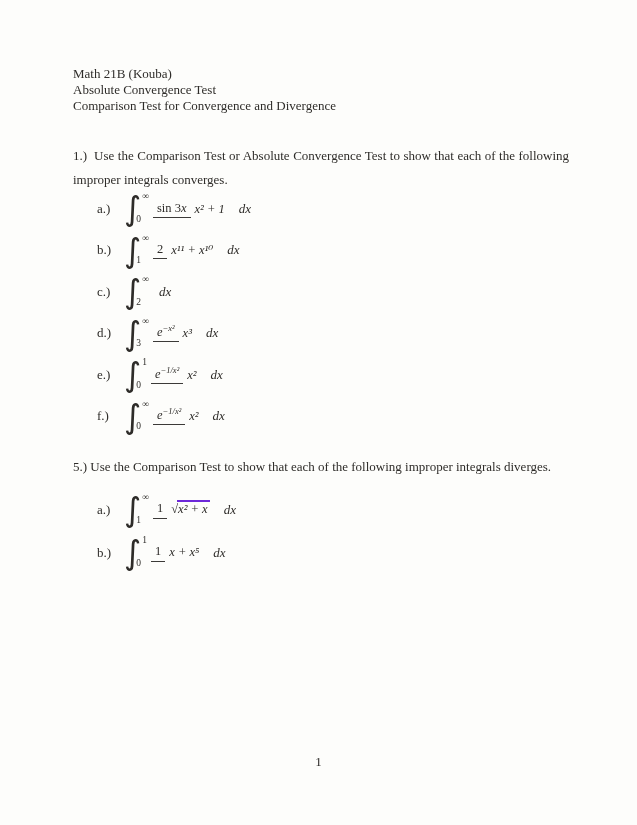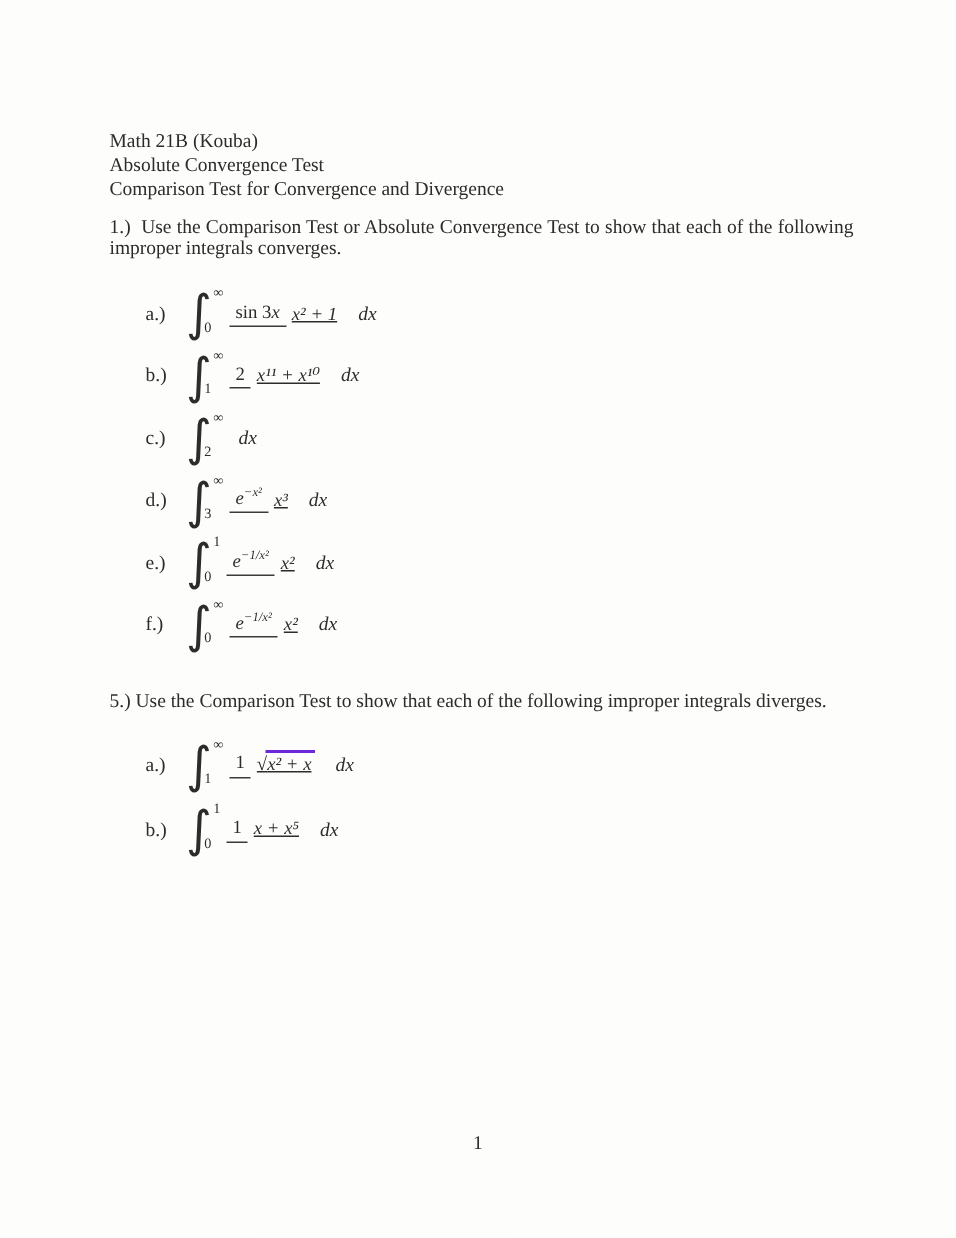--- a/index.html
+++ b/index.html
@@ -7,24 +7,24 @@
   body { width: 637px; height: 825px; background: #ffffff; }
   .page {
     position: relative;
     width: 637px; height: 825px;
     background: #fdfdfb;
     font-family: "Liberation Serif", "DejaVu Serif", serif;
     color: #2e2c29;
     font-size: 13px;
     overflow: hidden;
   }
-  .header { position: absolute; left: 73px; top: 66px; line-height: 16px; margin-top: 20px; }
+  .header { position: absolute; left: 73px; top: 66px; line-height: 16px; }
   .stmt1 {
     position: absolute; left: 73px; top: 144px; width: 496px;
-    margin: 0; text-align: justify; line-height: 14px;
+    margin: 0; text-align: justify; line-height: 24px;
   }
   .stmt2 { position: absolute; left: 73px; top: 459px; width: 530px; margin: 0; line-height: 16.5px; }
   .items1 { position: absolute; left: 97px; top: 188px; }
   .items1 .row { height: 41.5px; display: flex; align-items: center; }
   .items2 { position: absolute; left: 97px; top: 488px; }
   .items2 .row { height: 43px; display: flex; align-items: center; }
   .label { width: 22px; margin-right: 5px; }
   .int { display: inline-flex; align-items: center; margin-right: 3px; }
   .int-sign {
     font-family: "DejaVu Sans", "DejaVu Serif", serif;
@@ -34,21 +34,21 @@
     display: inline-flex; flex-direction: column; justify-content: space-between;
     height: 33px; font-size: 9.5px; line-height: 1;
   }
   .lim.up { transform: translate(1px, 0px); }
   .lim.lo { transform: translate(-5px, -1px); }
   .frac {
     display: inline-flex; flex-direction: row; align-items: stretch;
     text-align: center; font-size: 12.5px; line-height: 1.3; margin: 0 2px;
   }
   .num { padding: 0 4px 1px; border-bottom: 1px solid #3c3a38; white-space: nowrap; }
-  .den { padding: 1px 4px 0; white-space: nowrap; text-decoration: underline; }
+  .den { padding: 1px 4px 0; white-space: nowrap; }
   .it { font-style: italic; }
   .rm { font-style: normal; }
   sup { font-size: 8.5px; line-height: 0; vertical-align: super; text-align: right; }
   .dx { margin-left: 8px; white-space: nowrap; }
   .sqrt { font-style: normal; }
   .radicand { border-top: 2px solid #6d28d9; padding: 0 2px 0 1px; margin-left: -1px; }
   .pageno { position: absolute; left: 0; top: 754px; width: 637px; text-align: center; }
 </style>
 </head>
 <body>

